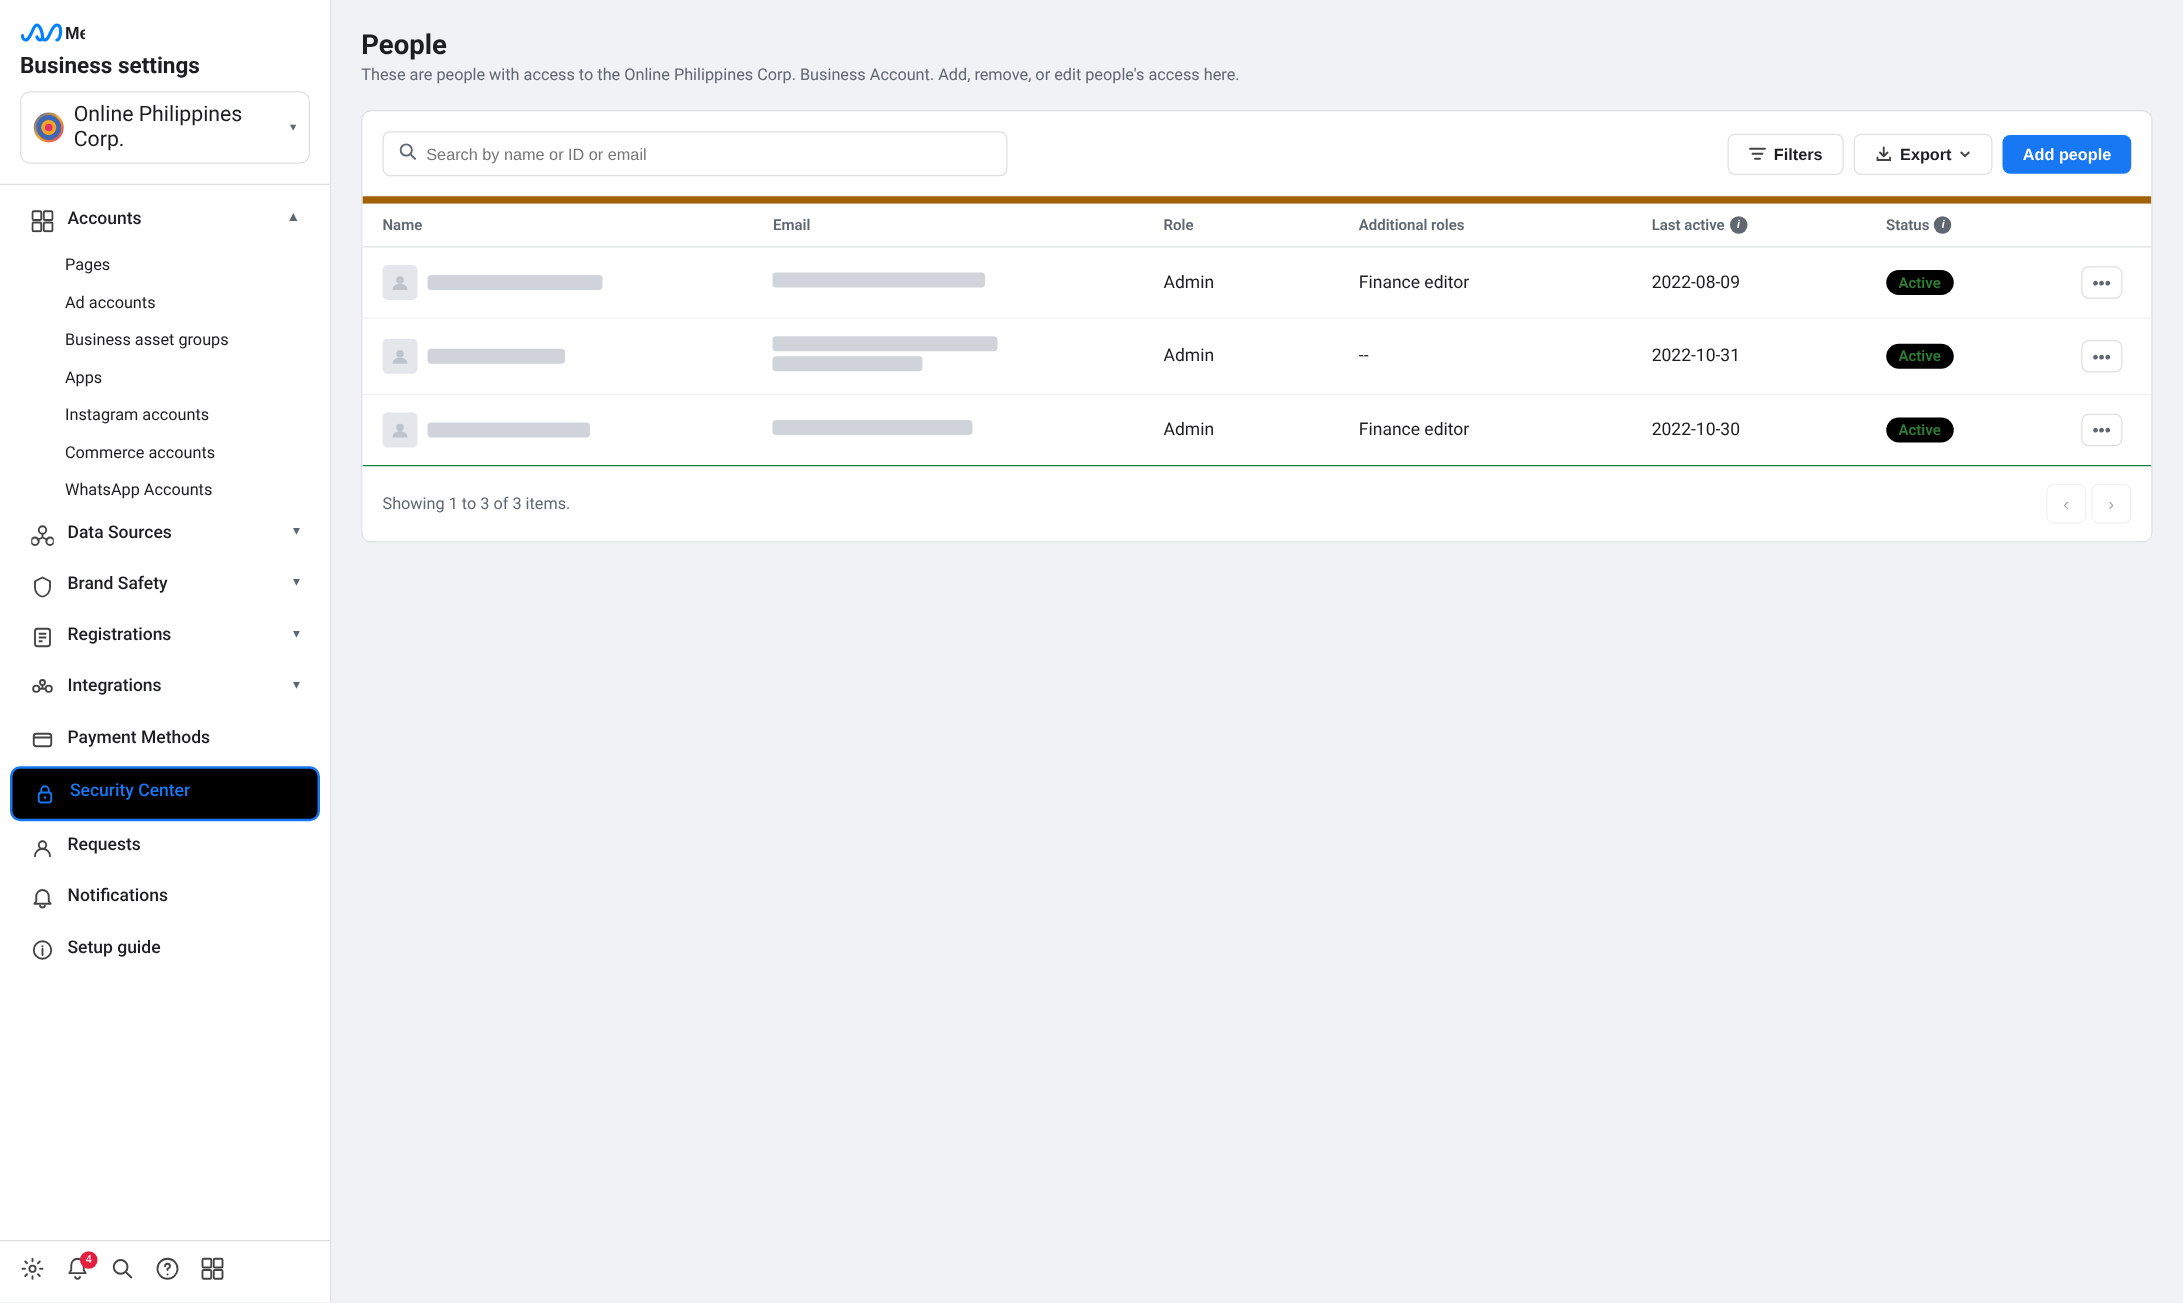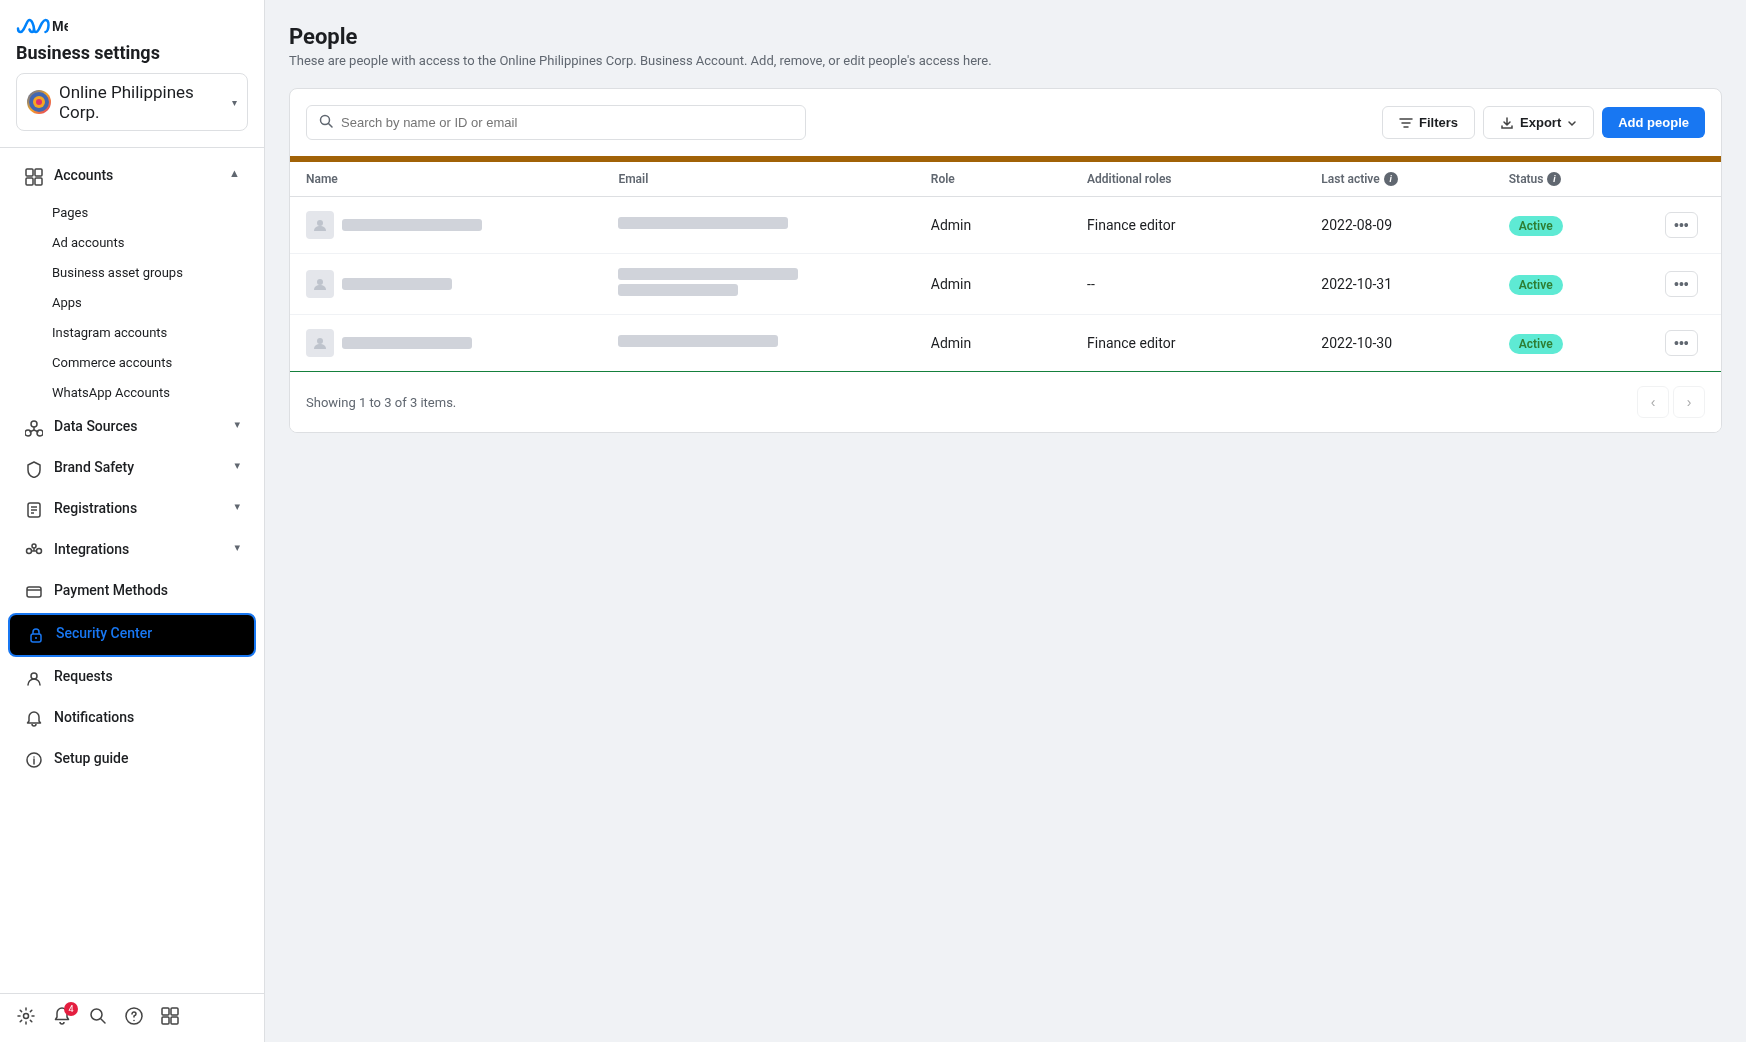--- a/index.html
+++ b/index.html
@@ -54,21 +54,21 @@
     .info-icon { width: 14px; height: 14px; background: #606770; border-radius: 50%; display: inline-flex; align-items: center; justify-content: center; color: white; font-size: 9px; font-style: italic; font-weight: 700; cursor: pointer; }
 
     .table-row { display: grid; grid-template-columns: 2fr 2fr 1fr 1.5fr 1.2fr 1fr 40px; padding: 14px 16px; border-bottom: 1px solid #f0f2f5; align-items: center; }
     .table-row:last-child { border-bottom: none; }
 
     .cell-name { display: flex; align-items: center; gap: 8px; }
     .avatar { width: 28px; height: 28px; border-radius: 4px; background: #e4e6eb; display: flex; align-items: center; justify-content: center; font-size: 14px; flex-shrink: 0; color: #606770; }
     .blurred-text { background: #d0d3da; border-radius: 3px; height: 12px; display: inline-block; color: transparent; user-select: none; }
 
     .status-badge { padding: 3px 10px; border-radius: 20px; font-size: 12px; font-weight: 600; }
-    .status-active { background: #5eead4; color: #2e7d32; }
+    .status-active { background: #000000; color: #2e7d32; }
 
     .more-btn { background: none; border: 1px solid #dddfe2; border-radius: 6px; padding: 4px 8px; cursor: pointer; font-size: 14px; color: #606770; display: flex; align-items: center; }
 
     .table-footer { padding: 14px 16px; border-top: 1px solid #15803d; display: flex; align-items: center; justify-content: space-between; background: #fff; }
     .footer-text { font-size: 13px; color: #606770; }
     .pagination { display: flex; gap: 4px; }
     .page-btn { width: 32px; height: 32px; border: 1px solid #dddfe2; background: #fff; border-radius: 6px; cursor: pointer; display: flex; align-items: center; justify-content: center; font-size: 14px; color: #1c1e21; }
     .page-btn:disabled { opacity: 0.4; cursor: not-allowed; }
   </style>
 </head>

